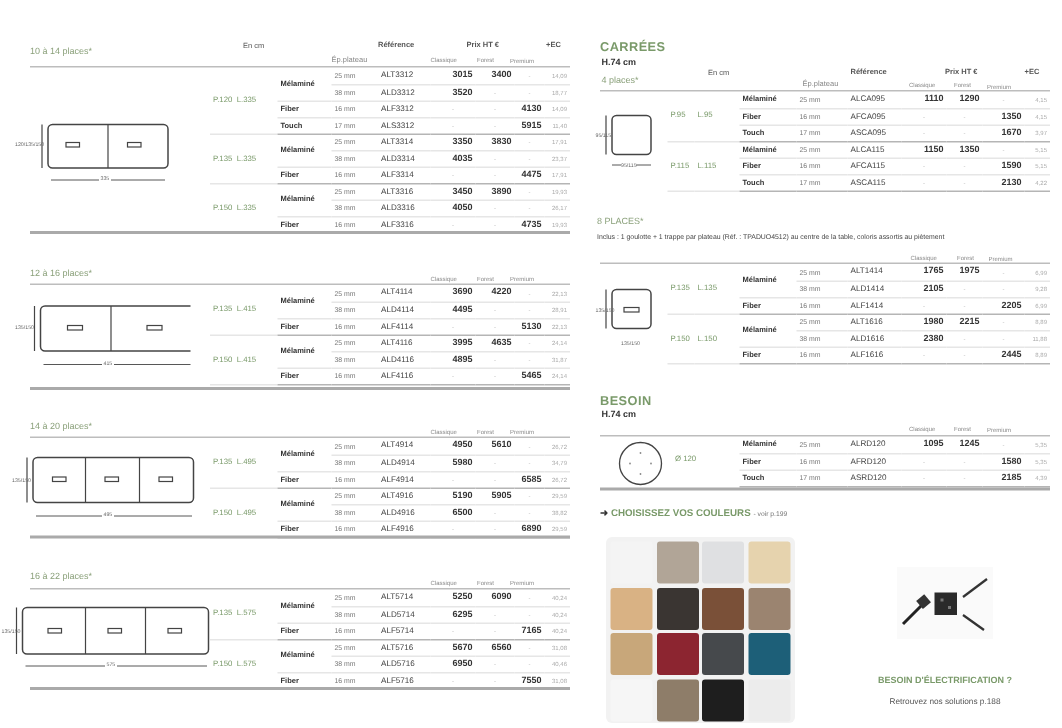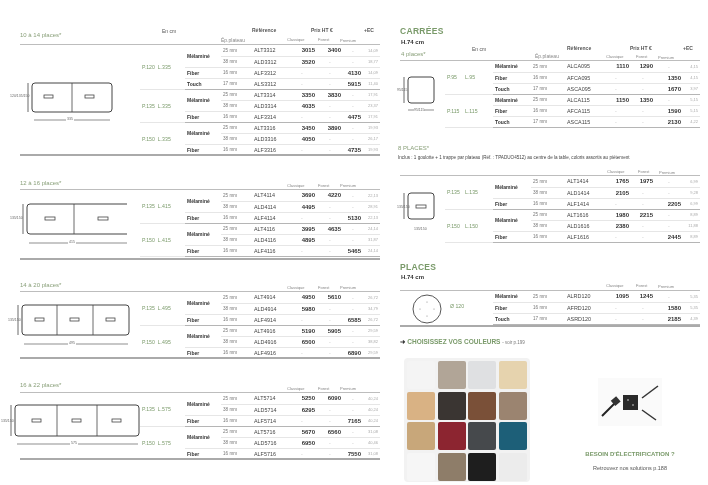--- a/index.html
+++ b/index.html
@@ -602,21 +602,21 @@
         <td class="ep">16 mm</td>
         <td class="ref">ALF1616</td>
         <td class="dash">-</td>
         <td class="dash">-</td>
         <td class="price">2445</td>
         <td class="ec">8,89</td>
       </tr>
 </tbody>
   </table>
 
-<div class="abs big-title" style="left:400px;top:262px;">PLACES</div>
+<div class="abs big-title" style="left:400px;top:262px;">BESOIN</div>
 <div class="abs h74" style="left:401px;top:274px;">H.74 cm</div>
 <div class="abs hdr-s" style="left:606px;top:283px;">Classique</div>
 <div class="abs hdr-s" style="left:636px;top:283px;">Forest</div>
 <div class="abs hdr-s" style="left:658px;top:284px;">Premium</div>
 <div class="rule" style="left:400px;top:290px;width:300px;"></div>
 
 <svg class="diagram" style="left:410px;top:292px;" width="34" height="34">
   <circle cx="17" cy="17" r="14" fill="none" stroke="#444" stroke-width="0.9"></circle>
   <circle cx="17" cy="10" r="0.6" fill="#888"></circle>
     <circle cx="17" cy="24" r="0.6" fill="#888"></circle>

